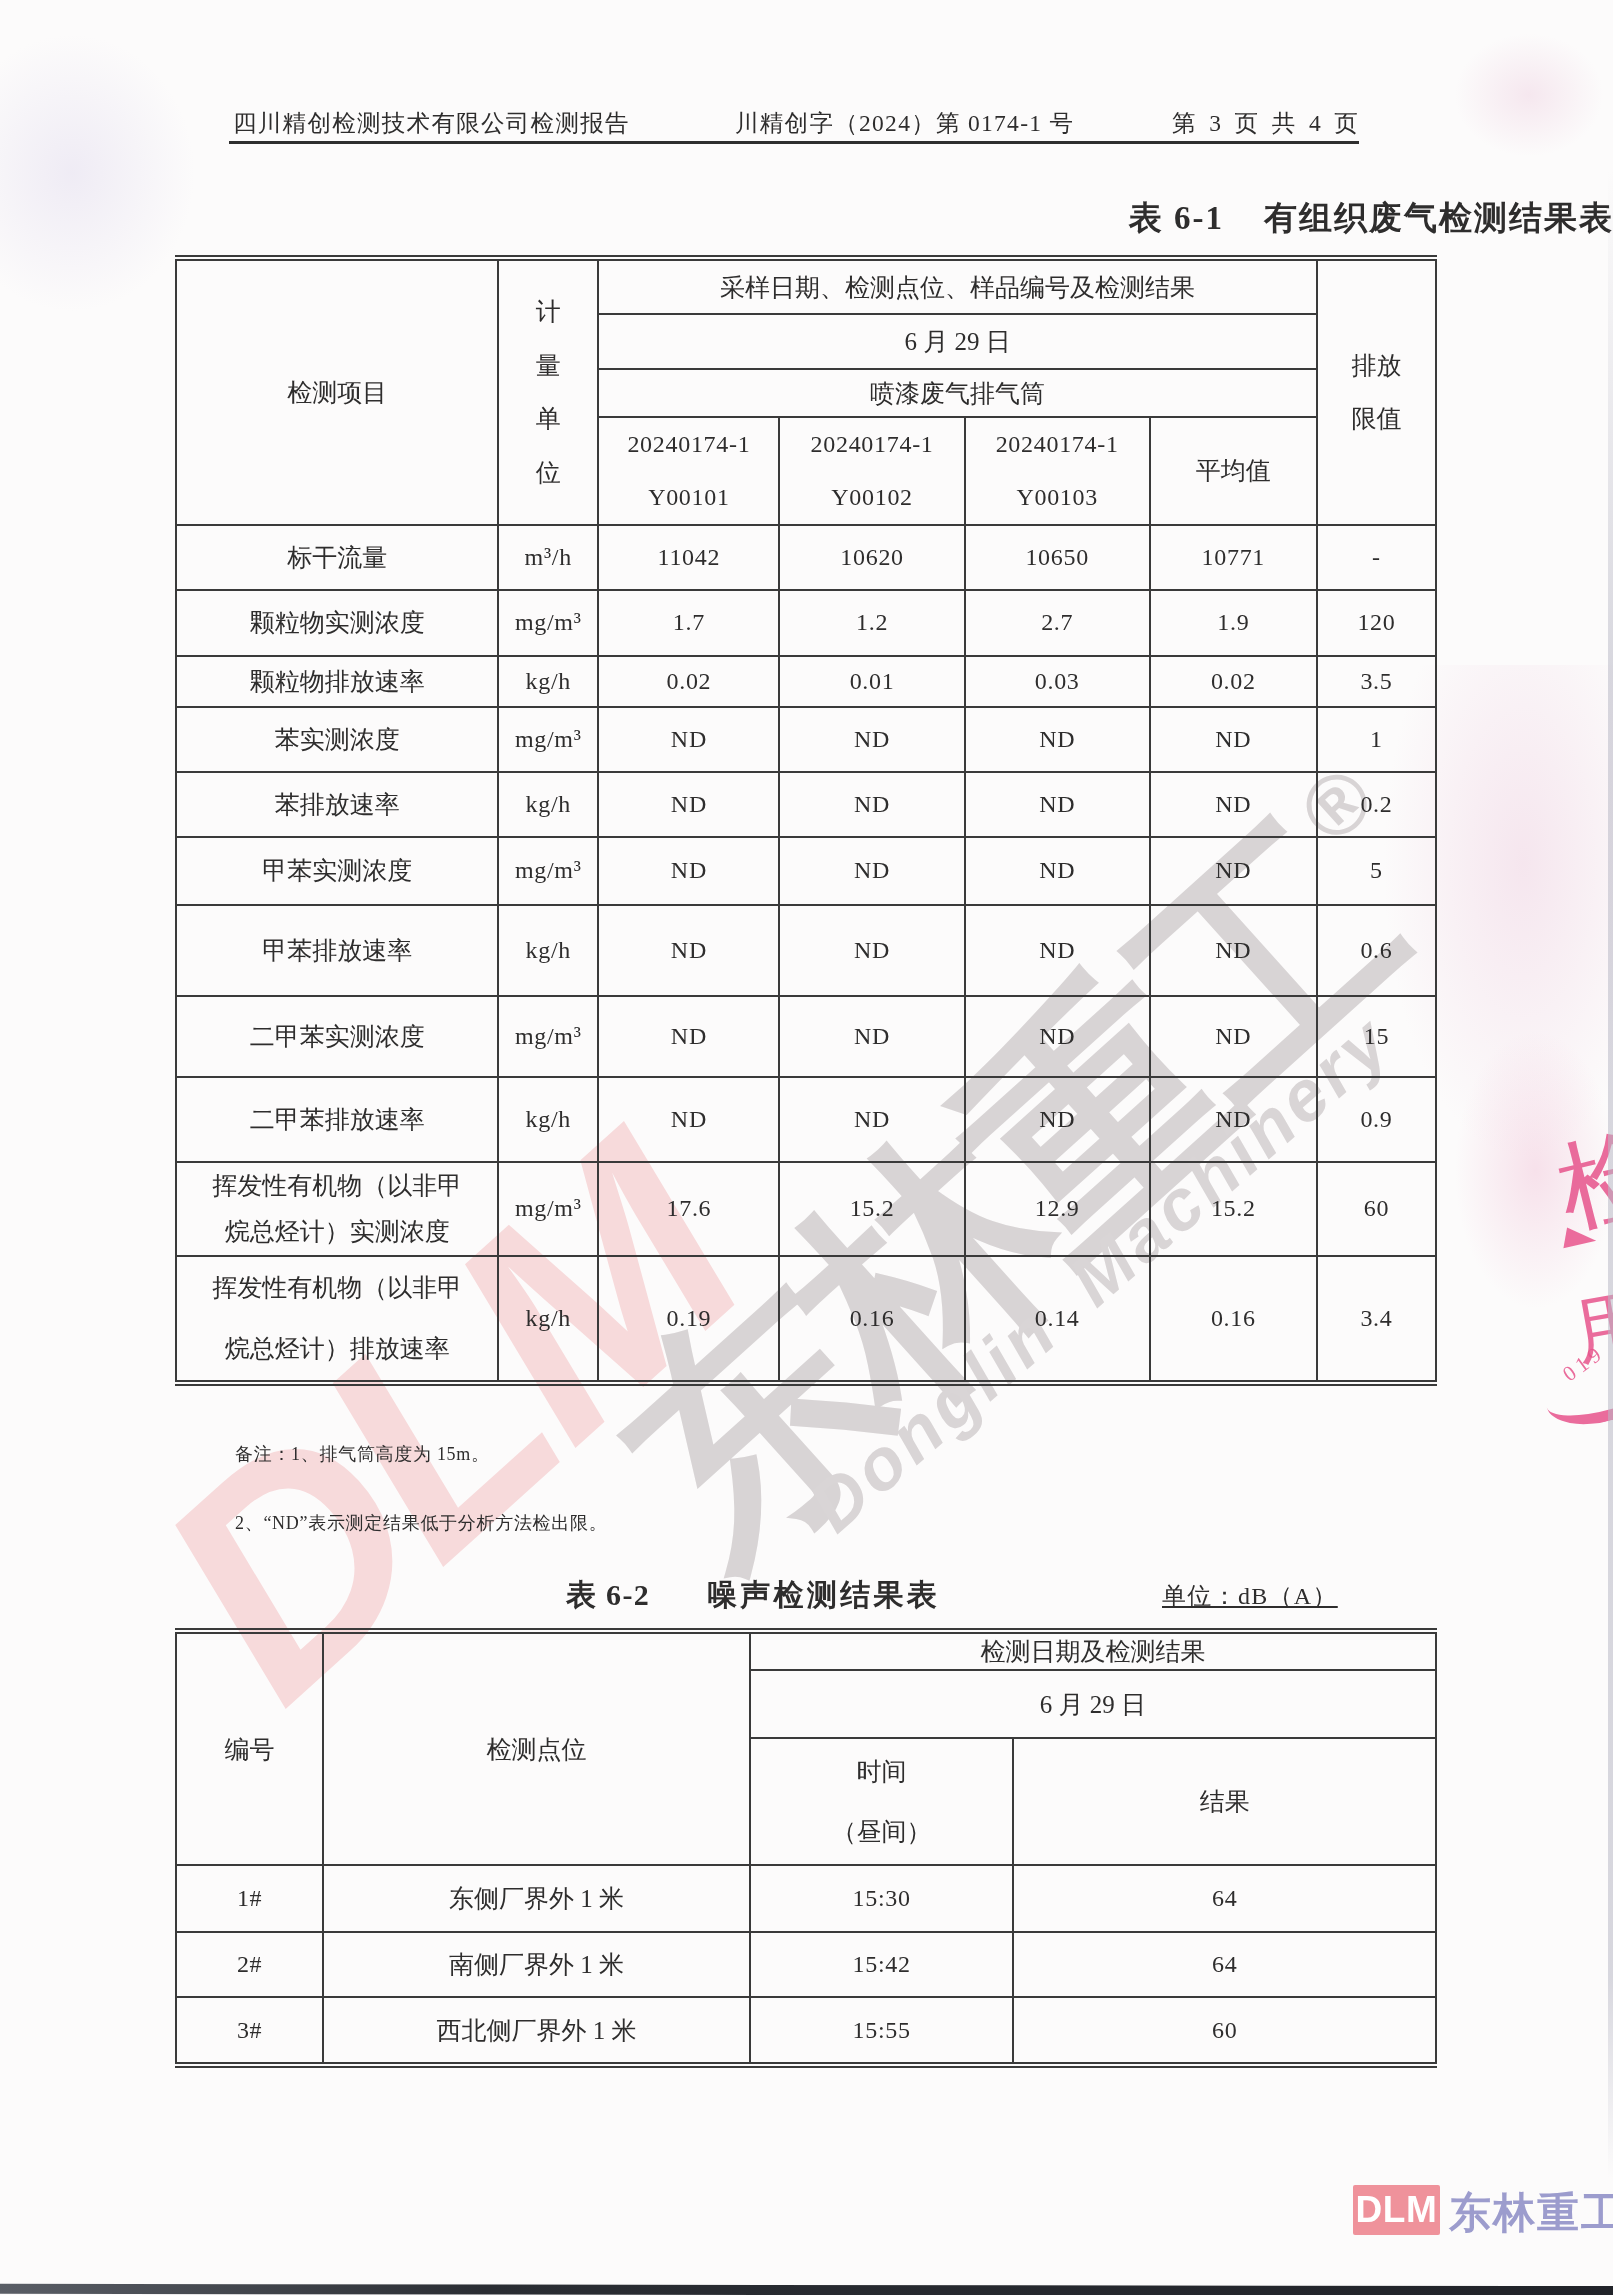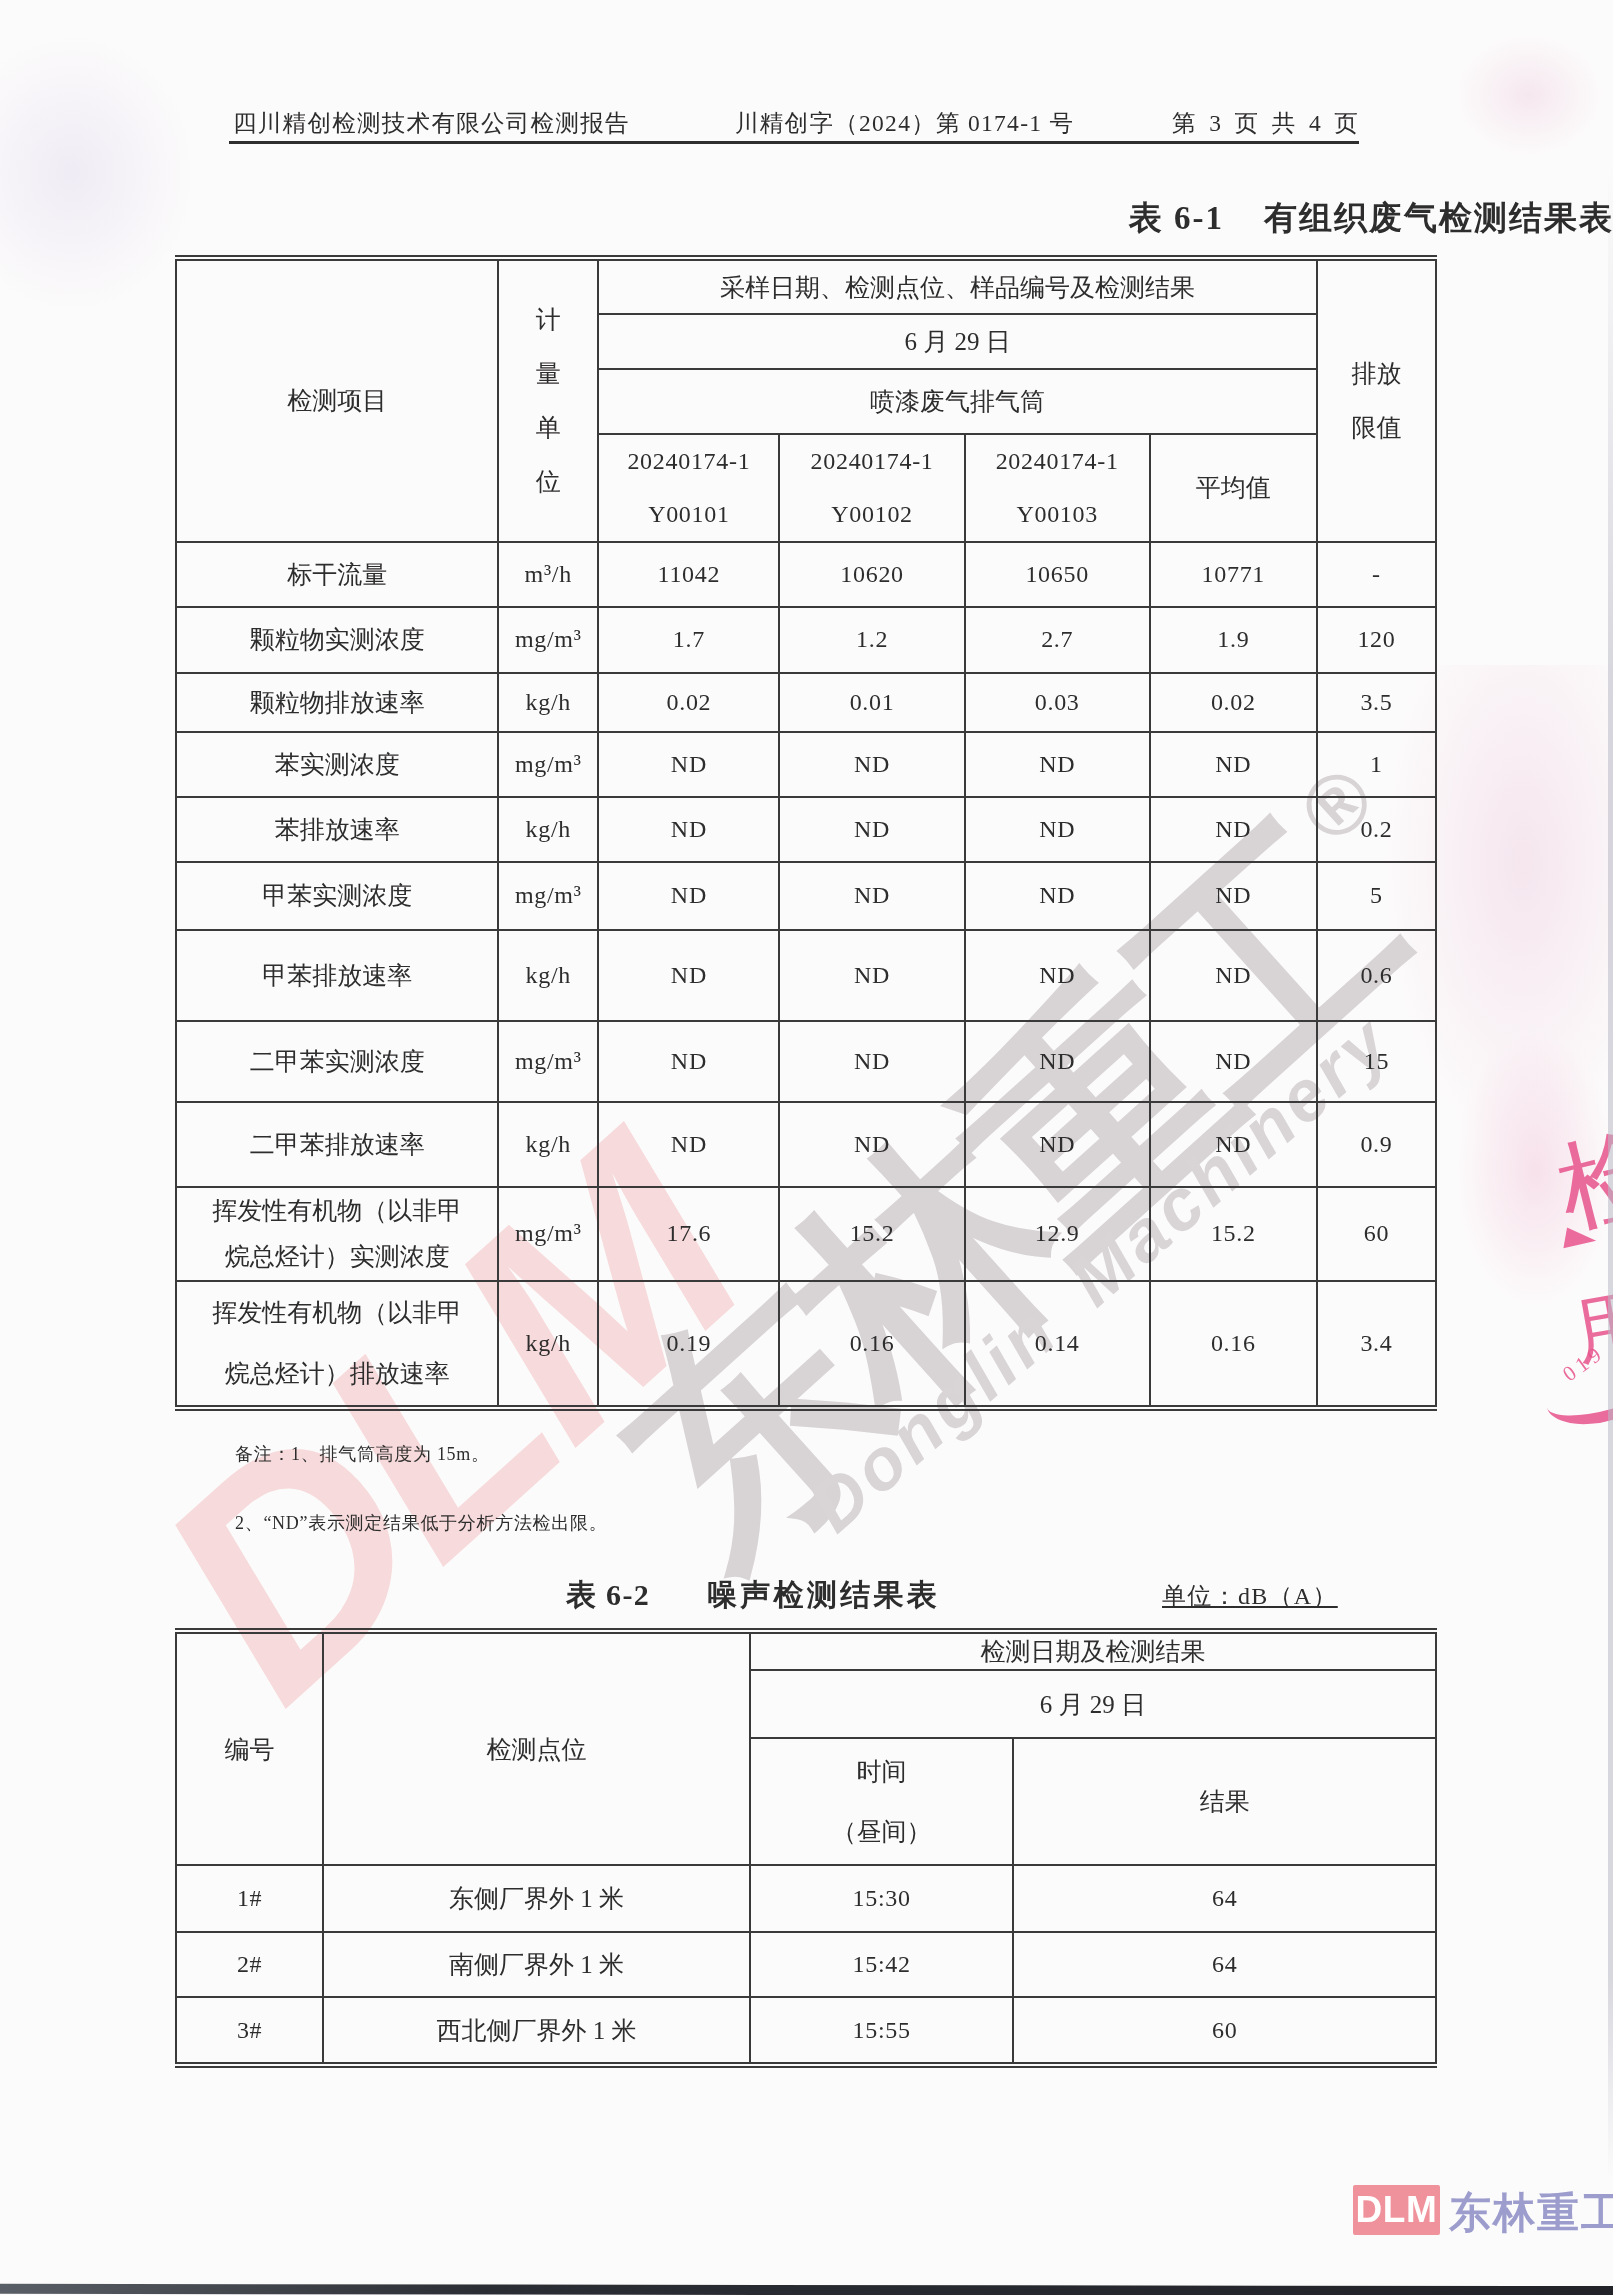--- a/index.html
+++ b/index.html
@@ -107,21 +107,21 @@
     <tbody>
         <tr style="height:56px">
       <td rowspan="4">检测项目</td>
       <td rowspan="4" class="wrap2">计量单位</td>
       <td colspan="4">采样日期、检测点位、样品编号及检测结果</td>
       <td rowspan="4" class="wrap2">排放限值</td>
     </tr>
     <tr style="height:55px">
       <td colspan="4">6 月 29 日</td>
     </tr>
-    <tr style="height:65px">
+    <tr style="height:48px">
       <td colspan="4">喷漆废气排气筒</td>
     </tr>
     <tr style="height:102px">
       <td class="sample num">
         <span>20240174-1</span>
         <span>Y00101</span>
       </td>
       <td class="sample num">
         <span>20240174-1</span>
         <span>Y00102</span>
@@ -144,21 +144,21 @@
     </tr>
     <tr style="height:66px">
       <td>颗粒物实测浓度</td>
       <td class="num">mg/m³</td>
       <td class="num">1.7</td>
       <td class="num">1.2</td>
       <td class="num">2.7</td>
       <td class="num">1.9</td>
       <td class="num">120</td>
     </tr>
-    <tr style="height:59px">
+    <tr style="height:51px">
       <td>颗粒物排放速率</td>
       <td class="num">kg/h</td>
       <td class="num">0.02</td>
       <td class="num">0.01</td>
       <td class="num">0.03</td>
       <td class="num">0.02</td>
       <td class="num">3.5</td>
     </tr>
     <tr style="height:65px">
       <td>苯实测浓度</td>

